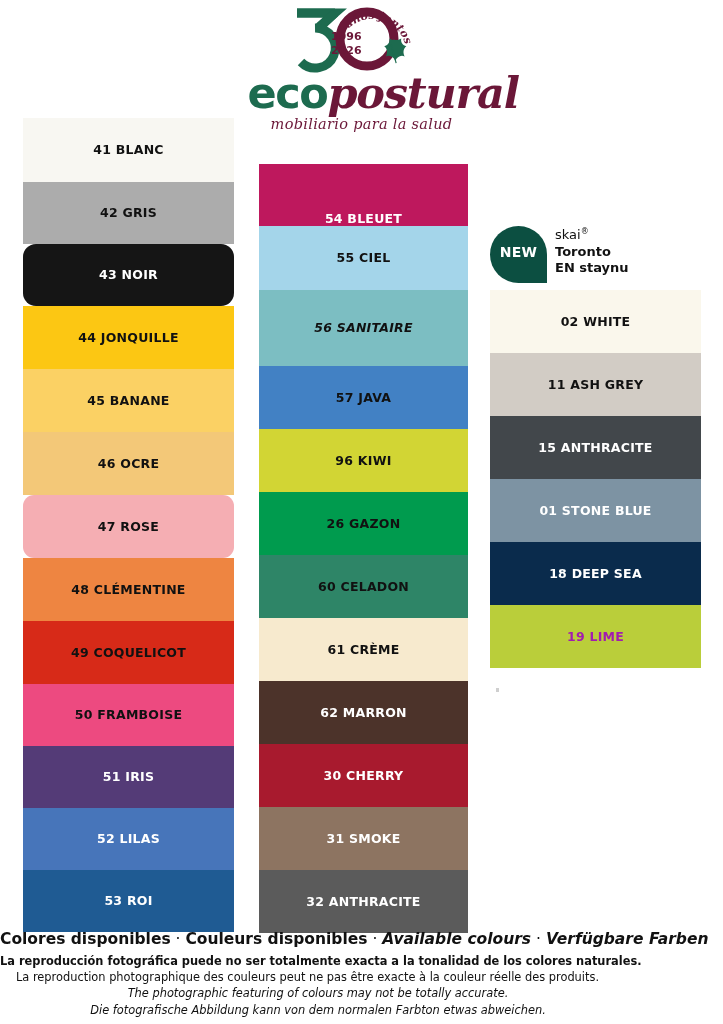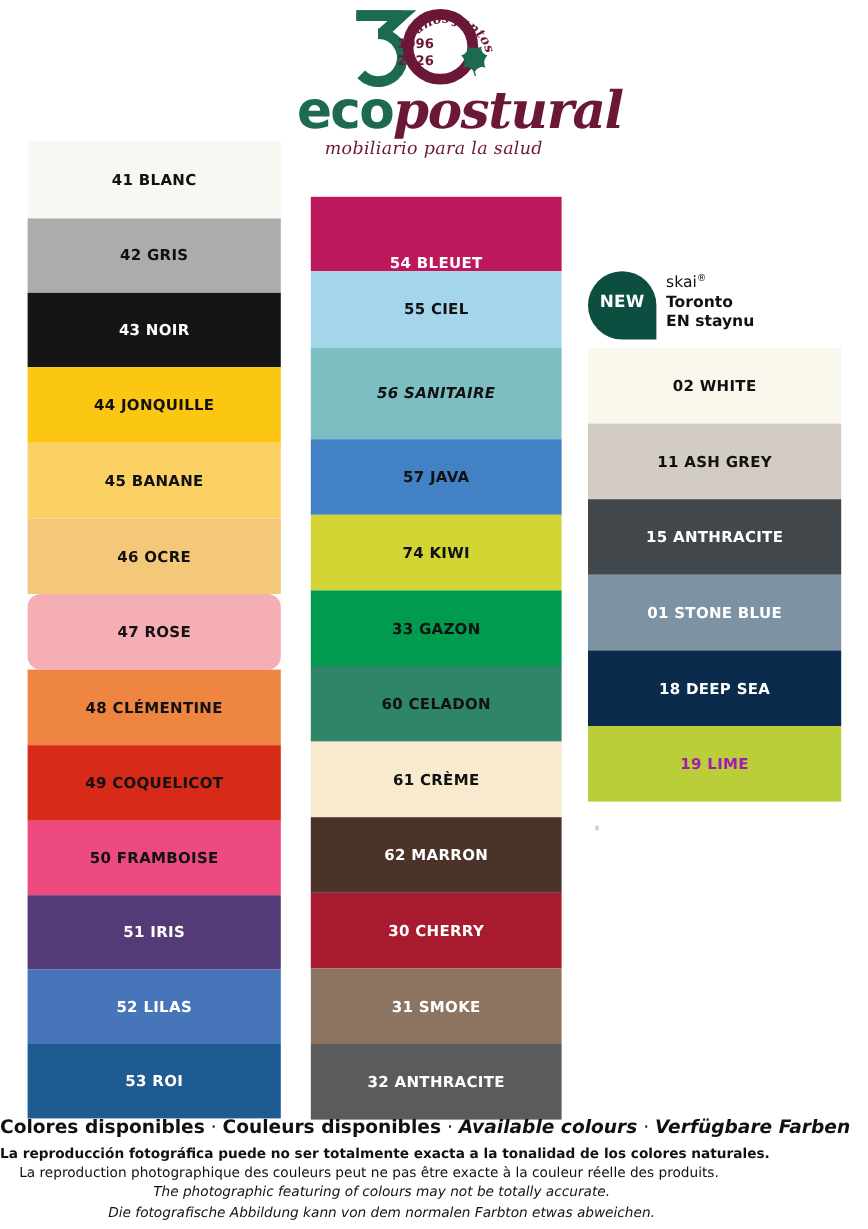--- a/index.html
+++ b/index.html
@@ -249,21 +249,21 @@
     </div>
   </div>
 
   <div class="column" id="column-left">
       <div class="swatch" style="background: rgb(248, 247, 242); height: 64px;">
         <div class="swatch-label" style="color: rgb(17, 17, 17);">41 BLANC</div>
       </div>
       <div class="swatch" style="background: rgb(172, 172, 172); height: 62px;">
         <div class="swatch-label" style="color: rgb(17, 17, 17);">42 GRIS</div>
       </div>
-      <div class="swatch" style="background: rgb(21, 21, 21); height: 62px;">
+      <div class="swatch" style="background: rgb(21, 21, 21); height: 62px; border-radius: 13px;">
         <div class="swatch-label" style="color: rgb(255, 255, 255);">43 NOIR</div>
       </div>
       <div class="swatch" style="background: rgb(252, 199, 19); height: 63px;">
         <div class="swatch-label" style="color: rgb(17, 17, 17);">44 JONQUILLE</div>
       </div>
       <div class="swatch" style="background: rgb(251, 209, 100); height: 63px; align-items: center;">
         <div class="swatch-label" style="color: rgb(17, 17, 17);">45 BANANE</div>
       </div>
       <div class="swatch" style="background: rgb(243, 200, 120); height: 63px;">
         <div class="swatch-label" style="color: rgb(17, 17, 17);">46 OCRE</div>
@@ -297,24 +297,24 @@
       <div class="swatch" style="background: rgb(164, 213, 234); height: 64px;">
         <div class="swatch-label" style="color: rgb(17, 17, 17);">55 CIEL</div>
       </div>
       <div class="swatch" style="background: rgb(124, 190, 194); height: 76px; font-style: italic;">
         <div class="swatch-label" style="color: rgb(17, 17, 17);">56 SANITAIRE</div>
       </div>
       <div class="swatch" style="background: rgb(66, 129, 196); height: 63px;">
         <div class="swatch-label" style="color: rgb(17, 17, 17);">57 JAVA</div>
       </div>
       <div class="swatch" style="background: rgb(210, 213, 52); height: 63px;">
-        <div class="swatch-label" style="color: rgb(17, 17, 17);">74 KIWI</div>
+        <div class="swatch-label" style="color: rgb(17, 17, 17);">96 KIWI</div>
       </div>
       <div class="swatch" style="background: rgb(0, 155, 78); height: 63px;">
-        <div class="swatch-label" style="color: rgb(17, 17, 17);">33 GAZON</div>
+        <div class="swatch-label" style="color: rgb(17, 17, 17);">26 GAZON</div>
       </div>
       <div class="swatch" style="background: rgb(46, 133, 103); height: 63px;">
         <div class="swatch-label" style="color: rgb(17, 17, 17);">60 CELADON</div>
       </div>
       <div class="swatch" style="background: rgb(247, 234, 206); height: 63px;">
         <div class="swatch-label" style="color: rgb(17, 17, 17);">61 CRÈME</div>
       </div>
       <div class="swatch" style="background: rgb(76, 51, 42); height: 63px;">
         <div class="swatch-label" style="color: rgb(255, 255, 255);">62 MARRON</div>
       </div>

